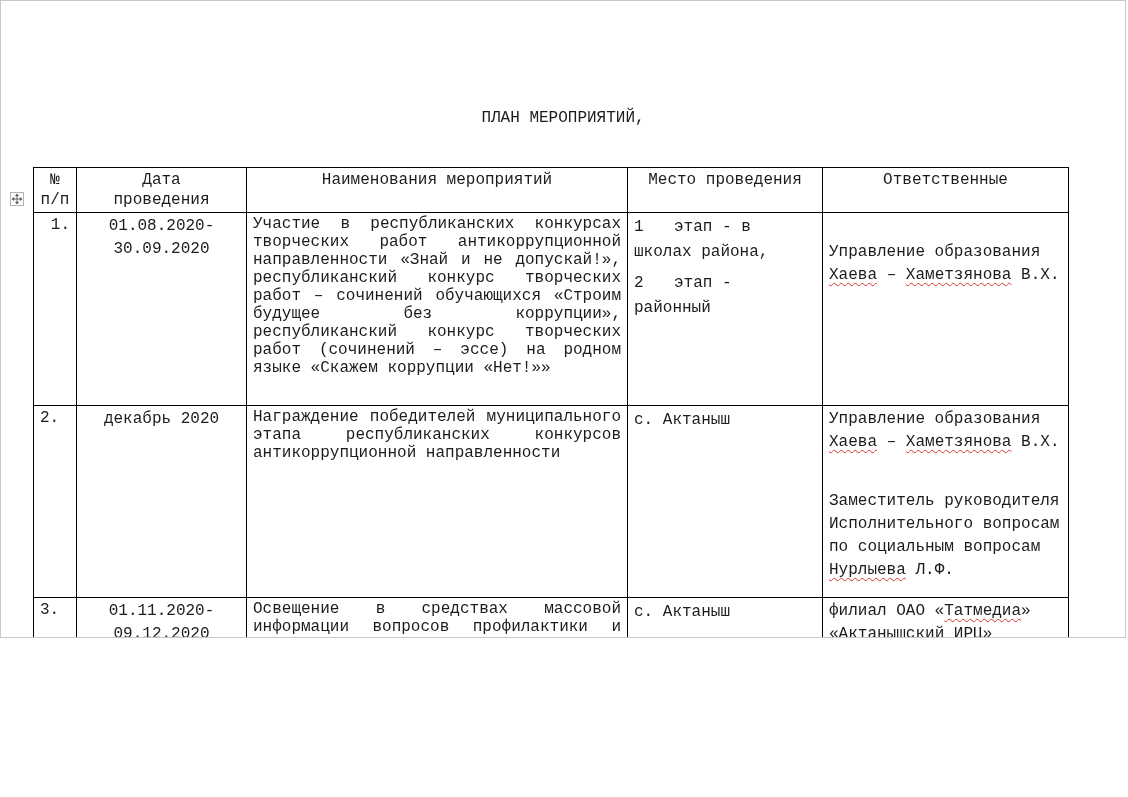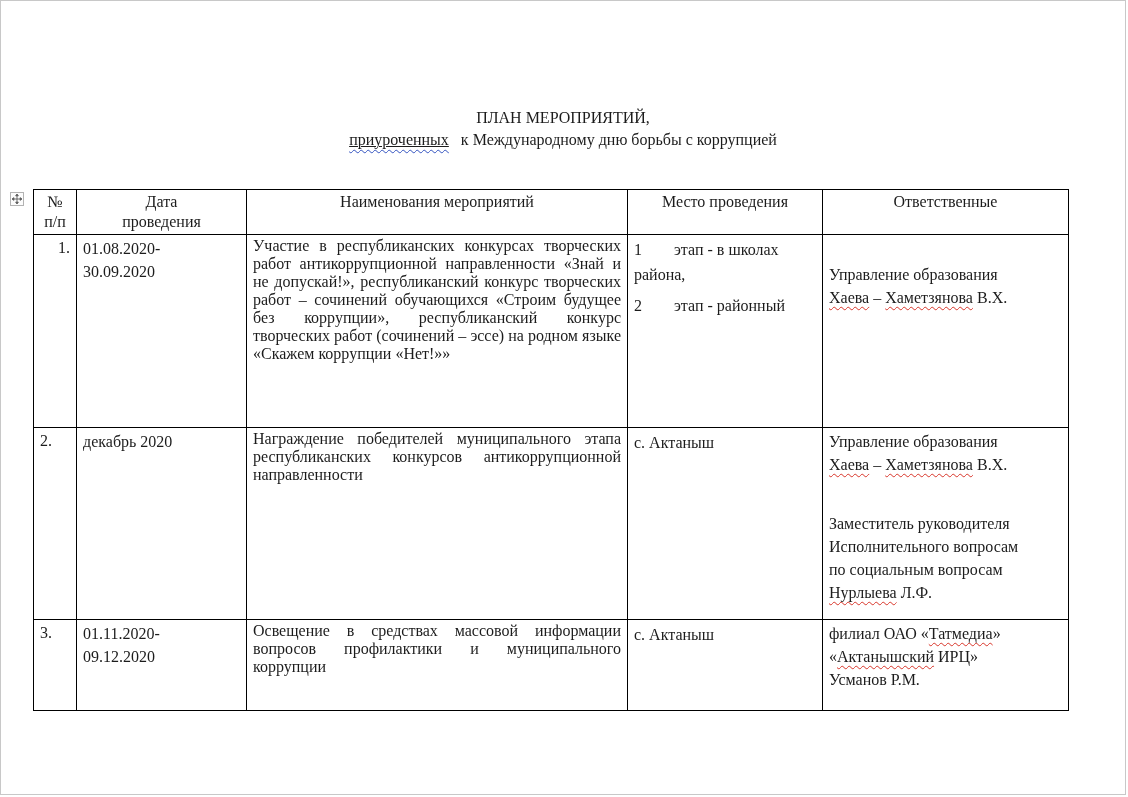--- a/index.html
+++ b/index.html
@@ -1,21 +1,21 @@
 <!DOCTYPE html>
 <html><head>
 <meta charset="utf-8">
 <style>
   html,body{margin:0;padding:0;background:#fff;}
   .page{
     position:relative;
-    width:1126px;height:795px;
+    width:1126px;height:638px;
     border:1px solid #c8c8c8;
     background:#ffffff;
-    font-family:Liberation Serif, serif;
+    font-family:Liberation Mono, monospace;
     color:#1c1c1c;
     overflow:hidden;
     box-sizing:border-box;
   }
   .doc-title{
     margin-top:106px;
     text-align:center;
     font-size:16px;
     line-height:22px;
   }
@@ -59,41 +59,40 @@
   .plan-table th{
     text-align:center;
     line-height:20px;
     height:42px;
   }
   .row-1{height:193px;}
   .row-2{height:192px;}
   .row-3{height:91px;}
   .c-num{padding:2px 3px;line-height:21px;}
   .align-r{text-align:right;}
-  .c-date{line-height:23px;padding-top:27px;}
+  .c-date{text-align:center;line-height:23px;padding-top:27px;}
   .c-name{
     text-align:justify;
     line-height:18px;
     padding:1px 7px;
   }
   .c-place{line-height:25px;padding-top:4px;}
   .stage-num{display:inline-block;width:40px;}
   .stage-2{margin-top:6px;}
   .c-resp{line-height:23px;padding-top:4px;}
   .c-resp.pad-top{padding-top:28px;}
   .resp-block-2{margin-top:36px;}
 </style>
 </head>
 <body>
 
 <div class="page">
 
   <div class="doc-title">
     <div>ПЛАН МЕРОПРИЯТИЙ,</div>
-    <div><span class="u-solid"><span class="wavy-blue">приуроченных</span></span><span class="title-gap"></span><span>к Международному дню борьбы с коррупцией</span></div>
   </div>
 
   <div class="table-handle">
     <svg width="10" height="10" viewBox="0 0 12 12">
       <g stroke="#555" stroke-width="1" fill="#555">
         <line x1="6" y1="2" x2="6" y2="10"></line>
         <line x1="2" y1="6" x2="10" y2="6"></line>
         <path d="M6 0 L4.4 2.2 L7.6 2.2 Z"></path>
         <path d="M6 12 L4.4 9.8 L7.6 9.8 Z"></path>
         <path d="M0 6 L2.2 4.4 L2.2 7.6 Z"></path>

